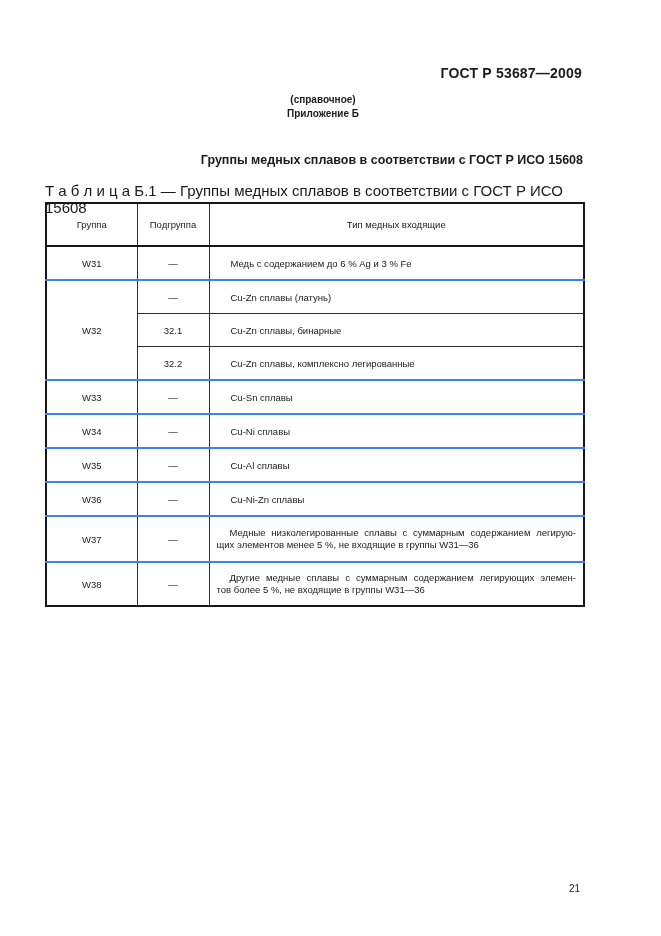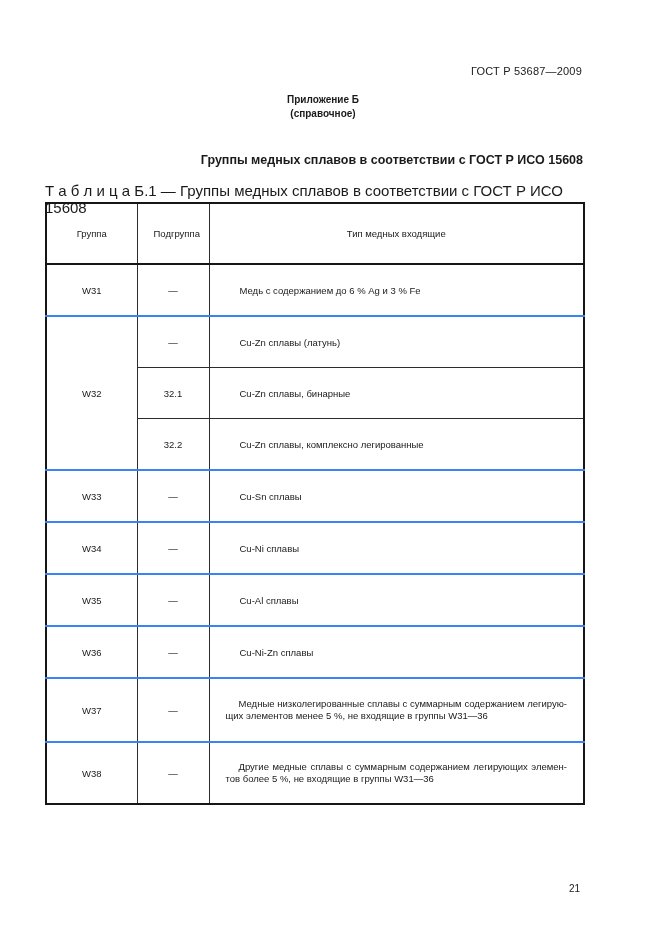--- a/index.html
+++ b/index.html
@@ -12,22 +12,22 @@
     height: 936px;
     position: relative;
     font-family: "Liberation Sans", sans-serif;
     color: #1a1a1a;
     overflow: hidden;
   }
   .doc-code {
     position: absolute;
     top: 65px;
     right: 79px;
-    font-size: 11px;
-    font-weight: normal;
+    font-size: 14px;
+    font-weight: bold;
     letter-spacing: 0.2px;
     padding-left: 40px;
   }
   .appendix {
     position: absolute;
     top: 93px;
     left: 0;
     width: 646px;
     text-align: center;
     font-size: 10px;
@@ -59,21 +59,21 @@
     border-collapse: collapse;
     table-layout: fixed;
     width: 538px;
     border: 2px solid #161616;
   }
   table.gost th,
   table.gost td {
     border: 1px solid #2b2b2b;
     font-size: 9.5px;
     font-weight: normal;
-    padding: 16px;
+    padding: 7px;
     vertical-align: middle;
     color: #1a1a1a;
   }
   table.gost thead th {
     border-bottom: 2px solid #161616;
     height: 27px;
     text-align: center;
   }
   table.gost tr.grp > td {
     border-top: 2px solid #3b82f6;
@@ -106,22 +106,22 @@
     right: 81px;
     font-size: 10px;
   }
 </style>
 </head>
 <body>
 
 <div class="doc-code">ГОСТ Р 53687—2009</div>
 
 <div class="appendix">
+  <div>(справочное)</div>
   <div>Приложение Б</div>
-  <div>(справочное)</div>
 </div>
 
 <div class="section-title">Группы медных сплавов в соответствии с ГОСТ Р ИСО 15608</div>
 
 <div class="table-caption">Т а б л и ц а  Б.1 — Группы медных сплавов в соответствии с ГОСТ Р ИСО 15608</div>
 
 <div class="table-wrap">
   <table class="gost">
     <colgroup>
       <col class="c1">

